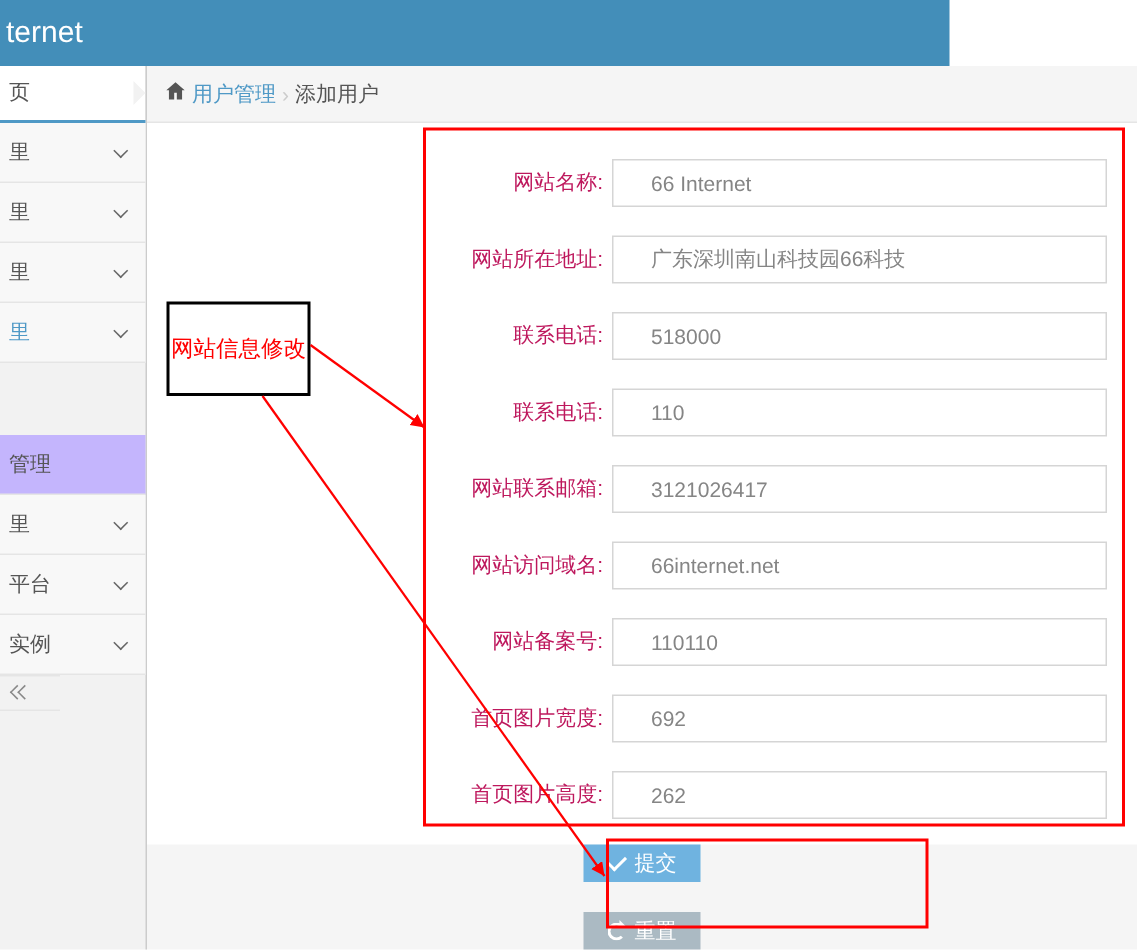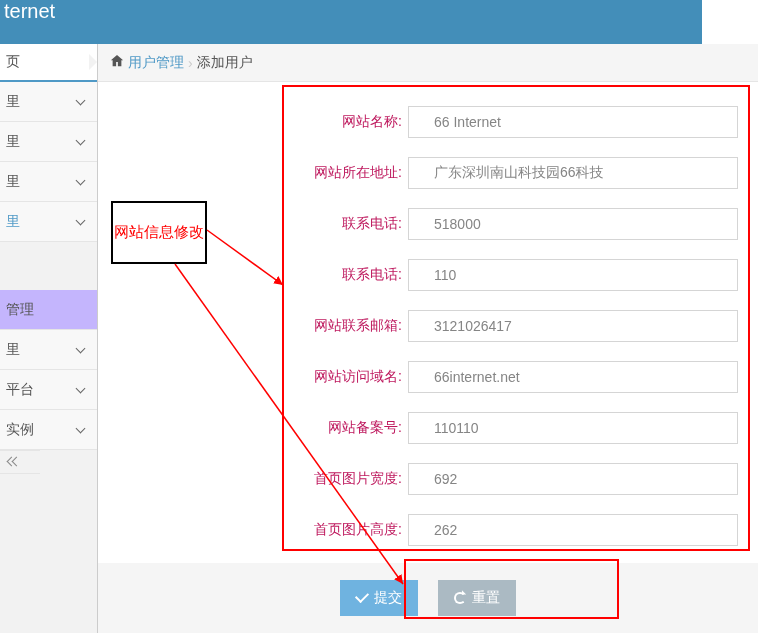--- a/index.html
+++ b/index.html
@@ -1,17 +1,17 @@
 <!DOCTYPE html>
 <html><head>
 <meta charset="utf-8">
 <style>
   * { box-sizing: border-box; margin: 0; padding: 0; }
   html, body { width: 758px; height: 633px; font-family: "Helvetica Neue", Arial, sans-serif; font-size: 14px; color: #555; background: #fff; overflow: hidden; }
-  .topbar { position: absolute; left: 0; top: 0; width: 702px; height: 44px; background: #438eb9; color: #fff; display: flex; padding-left: 4px; font-size: 20px; }
+  .topbar { position: absolute; left: 0; top: 0; width: 633px; height: 44px; background: #438eb9; color: #fff; display: flex; align-items: center; padding-left: 4px; font-size: 20px; }
   .sidebar { position: absolute; left: 0; top: 44px; width: 98px; height: 589px; background: #f2f2f2; border-right: 1px solid #ccc; }
   .page-tab { height: 38px; background: #fff; border-bottom: 2px solid #4f99c6; display: flex; align-items: center; justify-content: flex-start; padding-left: 6px; color: #555; position:relative;}
   .page-tab::after{content:"";position:absolute;right:-1px;top:0;bottom:0;width:1px;background:#ccc;}
   .tab-arrow { position: absolute; right: 0; top: 50%; width: 0; height: 0; border-top: 8px solid transparent; border-bottom: 8px solid transparent; border-left: 8px solid #f2f2f2; transform: translateY(-50%); z-index:2;}
   .nav-item { height: 40px; display: flex; align-items: center; justify-content: space-between; padding: 0 10px 0 6px; border-bottom: 1px solid #e5e5e5; color: #555; cursor: pointer; background:#f8f8f8;}
   .nav-item.sub2 { background:#c4b5fd; }
   .chevron { width:10px; height:10px; display:inline-block; position:relative;}
   .chevron::before{content:"";position:absolute;width:6px;height:6px;border-right:1px solid #666;border-bottom:1px solid #666;transform:rotate(45deg);top:0;left:0;}
   .nav-item .chevron::before{transform:rotate(45deg);} 
   .collapse-btn{height:24px;border-top:1px solid #e5e5e5;border-bottom:1px solid #e5e5e5;display:flex;align-items:center;justify-content:flex-start;padding-left:8px;background:#f2f2f2;cursor:pointer;width:40px;}
@@ -20,21 +20,21 @@
   .dbl-chev::before{left:0;} .dbl-chev::after{left:5px;}
   .content { position: absolute; left: 98px; top: 44px; right: 0; bottom: 0; background: #fff; }
   .crumbbar { height: 38px; border-bottom: 1px solid #e5e5e5; display: flex; align-items: center; padding: 0 12px; gap: 4px; background:#f5f5f5;}
   .crumbbar a { color: #4f99c6; text-decoration: none; cursor:pointer;}
   .crumbbar .sep { color: #ccc; }
   .home-icon{color:#555;}
   .form-area { position: absolute; left: 0; top: 38px; right: 0; bottom: 0; }
   .form-row { display: flex; align-items: center; height: 51px; }
   .form-label { width: 310px; text-align: right; padding-right: 6px; color: #be185d; }
   .form-input { width: 330px; height: 32px; border: 1px solid #d5d5d5; color: #858585; padding: 0 25px; font-size: 14px; background:#fff;}
-  .btn-row { display:flex; align-items:center; justify-content:center; gap:20px; height:70px; background:#f5f5f5; margin-top:8px;}
+  .btn-row { display:flex; align-items:center; justify-content:center; gap:20px; height:70px; background:#f5f5f5; margin-top:8px;flex-direction:column;}
   .btn{display:inline-flex;align-items:center;gap:6px;height:36px;padding:0 16px;border:none;color:#fff;font-size:14px;cursor:pointer;}
   .btn-primary{background:#6fb3e0;}
   .btn-default{background:#abbac3;}
   .check-icon{display:inline-block;width:12px;height:8px;border-left:2px solid #fff;border-bottom:2px solid #fff;transform:rotate(-45deg);margin-top:-4px;}
   .undo-icon{display:inline-block;width:12px;height:12px;border:2px solid #fff;border-right-color:transparent;border-radius:50%;position:relative;}
   .undo-icon::after{content:"";position:absolute;right:-2px;top:-2px;border-top:3px solid #fff;border-left:3px solid transparent;border-right:3px solid transparent;transform:rotate(45deg);}
   
   .anno{position:absolute;border:2px solid red;pointer-events:none;}
   .anno-label{position:absolute;left:111px;top:201px;width:96px;height:63px;border:2px solid #000000;display:flex;align-items:center;justify-content:center;color:red;font-size:15px;pointer-events:none;background:transparent;}
   .anno-form{left:282px;top:85px;width:468px;height:466px;}

